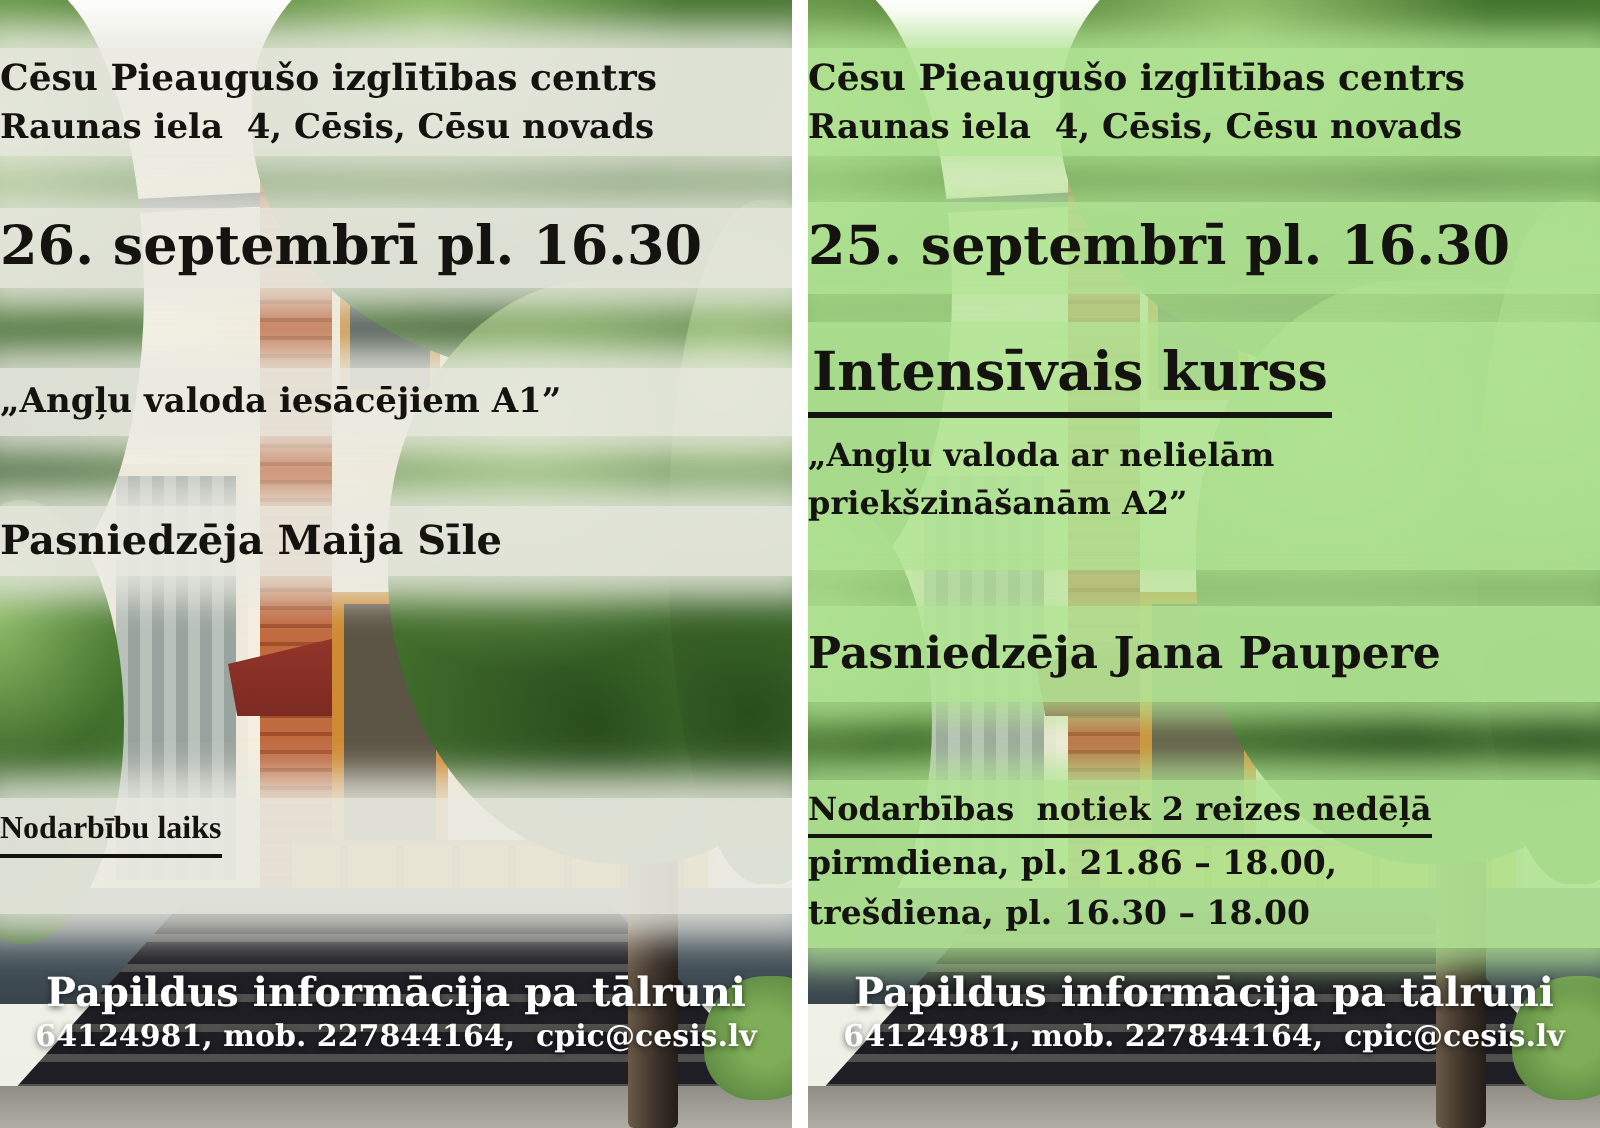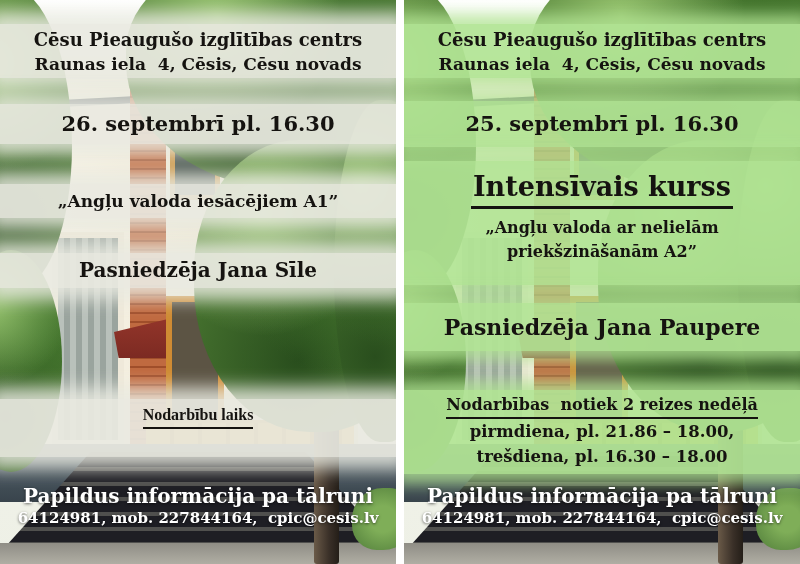--- a/index.html
+++ b/index.html
@@ -55,31 +55,31 @@
       radial-gradient(circle at 45% 75%, rgba(33,68,24,0.85) 0%, rgba(33,68,24,0) 60%),
       radial-gradient(circle at 85% 80%, rgba(92,142,62,0.8) 0%, rgba(92,142,62,0) 50%);
   }
   .f1 { left: 126px; top: -42px; width: 304px; height: 232px; border-radius: 40% 35% 45% 55%; }
   .f2 { left: -46px; top: -12px; width: 118px; height: 302px; border-radius: 45% 55% 50% 45%; }
   .f3 { left: 194px; top: 140px; width: 232px; height: 292px; border-radius: 45% 40% 45% 50%; }
   .f4 { left: -40px; top: 250px; width: 102px; height: 222px; border-radius: 50%; }
   .f5 { left: 334px; top: 100px; width: 92px; height: 342px; border-radius: 50% 40% 40% 50%; }
 
   
-  .band { position: absolute; left: 0; width: 100%; text-align: center; z-index: 5; color: #151310; }
+  .band { position: absolute; left: 0; width: 100%; text-align: left; z-index: 5; color: #151310; }
   .gray  { background: rgba(233,234,225,0.93); box-shadow: 0 0 16px 12px rgba(233,234,225,0.85); }
   .green { background: rgba(178,228,148,0.93); box-shadow: 0 0 14px 10px rgba(178,228,148,0.8); }
   .txt { white-space: pre-wrap; font-weight: bold; }
 
   .hdr { top: 24px; height: 54px; padding-top: 2px; }
   .org  { font-size: 18px; line-height: 27px; }
   .addr { font-size: 17px; line-height: 22px; }
 
   .b-date { top: 104px; height: 40px; }
-  .date-txt { font-size: 21px; line-height: 40px; }
+  .date-txt { font-size: 27px; line-height: 40px; }
   .rp .b-date { top: 101px; height: 46px; }
   .rp .date-txt { line-height: 46px; }
 
   .lp .b-course { top: 184px; height: 34px; }
   .lp .course-txt { font-size: 17px; line-height: 34px; }
 
   .rp .b-course { top: 161px; height: 124px; }
   .course-title-wrap { margin-top: 8px; }
   .course-title { display: inline-block; font-size: 27px; line-height: 36px; font-weight: bold;
     border-bottom: 3px solid #151310; padding: 0 2px 1px 2px; }
@@ -138,21 +138,21 @@
 
     <div class="band gray b-date">
       <div class="date-txt txt">26. septembrī pl. 16.30</div>
     </div>
 
     <div class="band gray b-course">
       <div class="course-txt txt">„Angļu valoda iesācējiem A1”</div>
     </div>
 
     <div class="band gray b-teacher">
-      <div class="teacher-txt txt">Pasniedzēja Jana Sīle</div>
+      <div class="teacher-txt txt">Pasniedzēja Maija Sīle</div>
     </div>
 
     <div class="band gray b-sched">
       <div>
         <span class="sched-title txt">Nodarbību laiks</span>
       </div>
     </div>
 
     <div class="info">
       <div class="info1 txt">Papildus informācija pa tālruni</div>

